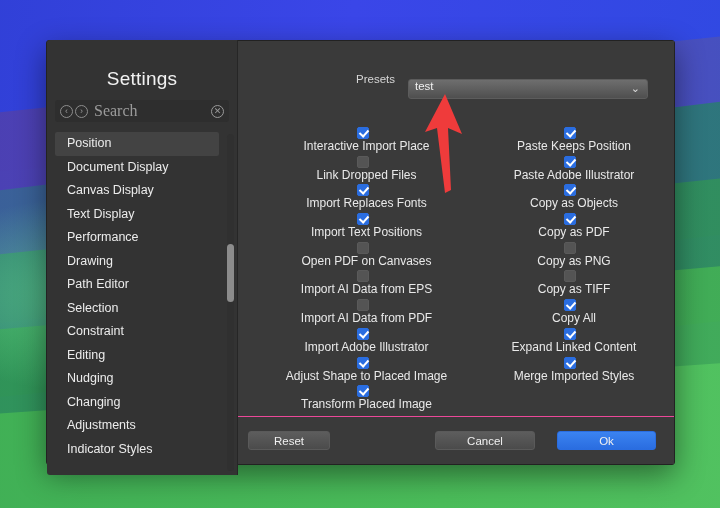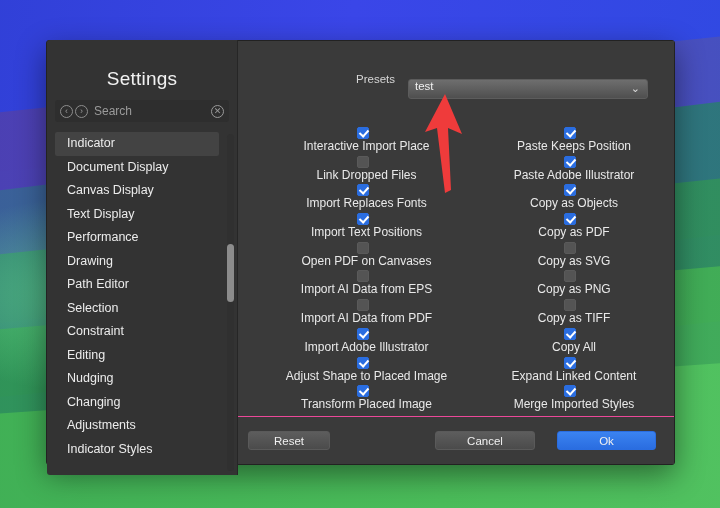--- a/index.html
+++ b/index.html
@@ -69,21 +69,21 @@
     padding: 0 5px;
   }
   .nav-circ {
     width: 13px; height: 13px; border-radius: 50%;
     border: 1px solid #8d8d8d;
     color: #9a9a9a;
     font-size: 9px; line-height: 11px; text-align: center;
     margin-right: 2px; flex: 0 0 auto;
   }
   #search-placeholder {
-    flex: 1 1 auto; color: #9b9b9b; font-size: 12px; padding-left: 4px;
+    flex: 1 1 auto; color: #9b9b9b; font-size: 16px; padding-left: 4px; font-family: Liberation Serif, serif;
   }
   .clear-circ {
     width: 13px; height: 13px; border-radius: 50%;
     border: 1px solid #9a9a9a; color: #9a9a9a;
     font-size: 9px; line-height: 11px; text-align: center; flex: 0 0 auto;
   }
 
   #nav-list { flex: 1 1 auto; position: relative; overflow: hidden; padding-right: 10px; }
   .nav-item {
     font-size: 12.5px;
@@ -200,21 +200,21 @@
       <div id="search-row">
         <span class="nav-circ">‹</span>
         <span class="nav-circ">›</span>
         <span id="search-placeholder">Search</span>
         <span class="clear-circ">✕</span>
       </div>
 
       <div id="nav-list">
         <div id="sb-track"></div>
         <div id="sb-thumb"></div>
-      <div class="nav-item selected"><span>Indicator</span></div>
+      <div class="nav-item selected"><span>Position</span></div>
           <div class="nav-item"><span>Document Display</span></div>
           <div class="nav-item"><span>Canvas Display</span></div>
           <div class="nav-item"><span>Text Display</span></div>
           <div class="nav-item"><span>Performance</span></div>
           <div class="nav-item"><span>Drawing</span></div>
           <div class="nav-item"><span>Path Editor</span></div>
           <div class="nav-item"><span>Selection</span></div>
           <div class="nav-item"><span>Constraint</span></div>
           <div class="nav-item"><span>Editing</span></div>
           <div class="nav-item"><span>Nudging</span></div>
@@ -289,24 +289,20 @@
             <div class="check-row">
               <span class="box on"></span>
               <span>Copy as Objects</span>
             </div>
             <div class="check-row">
               <span class="box on"></span>
               <span>Copy as PDF</span>
             </div>
             <div class="check-row">
               <span class="box off"></span>
-              <span>Copy as SVG</span>
-            </div>
-            <div class="check-row">
-              <span class="box off"></span>
               <span>Copy as PNG</span>
             </div>
             <div class="check-row">
               <span class="box off"></span>
               <span>Copy as TIFF</span>
             </div>
             <div class="check-row">
               <span class="box on"></span>
               <span>Copy All</span>
             </div>

